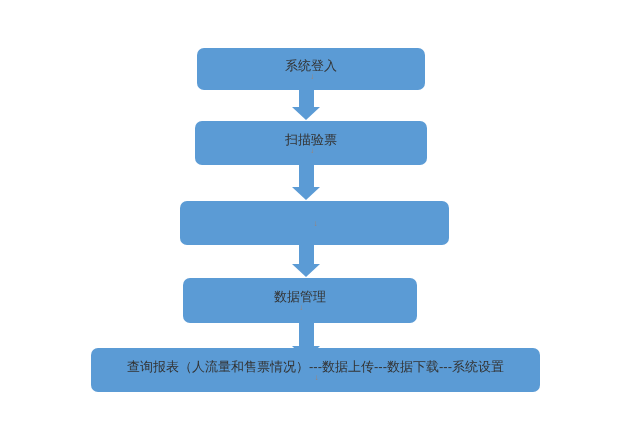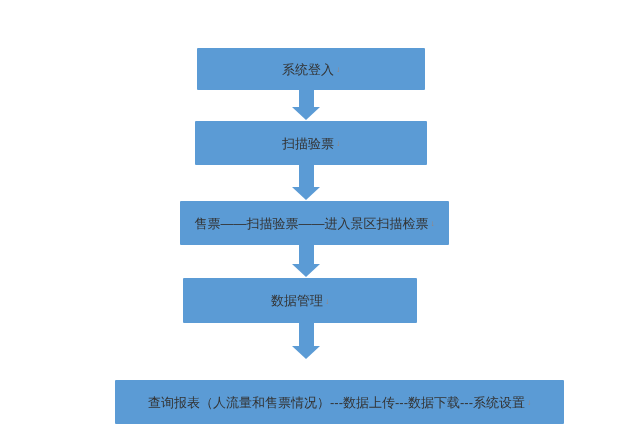--- a/index.html
+++ b/index.html
@@ -10,29 +10,30 @@
     position: relative;
     width: 617px;
     height: 440px;
     background: #ffffff;
     overflow: hidden;
   }
 
   .flow-node {
     position: absolute;
     background: #5b9bd5;
-    border-radius: 1px;
+    border-radius: 7px;
     display: flex;
     align-items: center;
     justify-content: center;
     color: #333333;
     font-size: 13px;
     line-height: 1;
     white-space: nowrap;
     text-align: center;
+    flex-direction: column;
   }
 
   .eop-mark {
     font-size: 8px;
     color: #a5806c;
     margin-left: 2px;
     align-self: center;
     transform: translateY(1px);
   }
 
@@ -51,21 +52,21 @@
     border-left: 14px solid transparent;
     border-right: 14px solid transparent;
     border-top: 13px solid #5b9bd5;
   }
 
   
   #node-0 { left: 197px; top: 48px;  width: 228px; height: 42px; }
   #node-1 { left: 195px; top: 121px; width: 232px; height: 44px; }
   #node-2 { left: 180px; top: 201px; width: 269px; height: 44px; }
   #node-3 { left: 183px; top: 278px; width: 234px; height: 45px; }
-  #node-4 { left: 91px;  top: 380px; width: 449px; height: 44px; margin-left: 24px; }
+  #node-4 { left: 91px;  top: 348px; width: 449px; height: 44px; }
 
   
   #arrow-0 { left: 292px; top: 90px; }
   #arrow-0 .stem { height: 17px; }
   #arrow-1 { left: 292px; top: 165px; }
   #arrow-1 .stem { height: 22px; }
   #arrow-2 { left: 292px; top: 245px; }
   #arrow-2 .stem { height: 19px; }
   #arrow-3 { left: 292px; top: 323px; }
   #arrow-3 .stem { height: 23px; }
@@ -89,21 +90,20 @@
     <span>扫描验票</span>
       <span class="eop-mark">↓</span>
   </div>
 
   <div class="down-arrow" id="arrow-1">
     <div class="stem"></div>
     <div class="head"></div>
   </div>
 
   <div class="flow-node" id="node-2">
-    <span>售票——扫描验票——进入景区扫描检票</span>
       <span class="eop-mark">↓</span>
   </div>
 
   <div class="down-arrow" id="arrow-2">
     <div class="stem"></div>
     <div class="head"></div>
   </div>
 
   <div class="flow-node" id="node-3">
     <span>数据管理</span>

